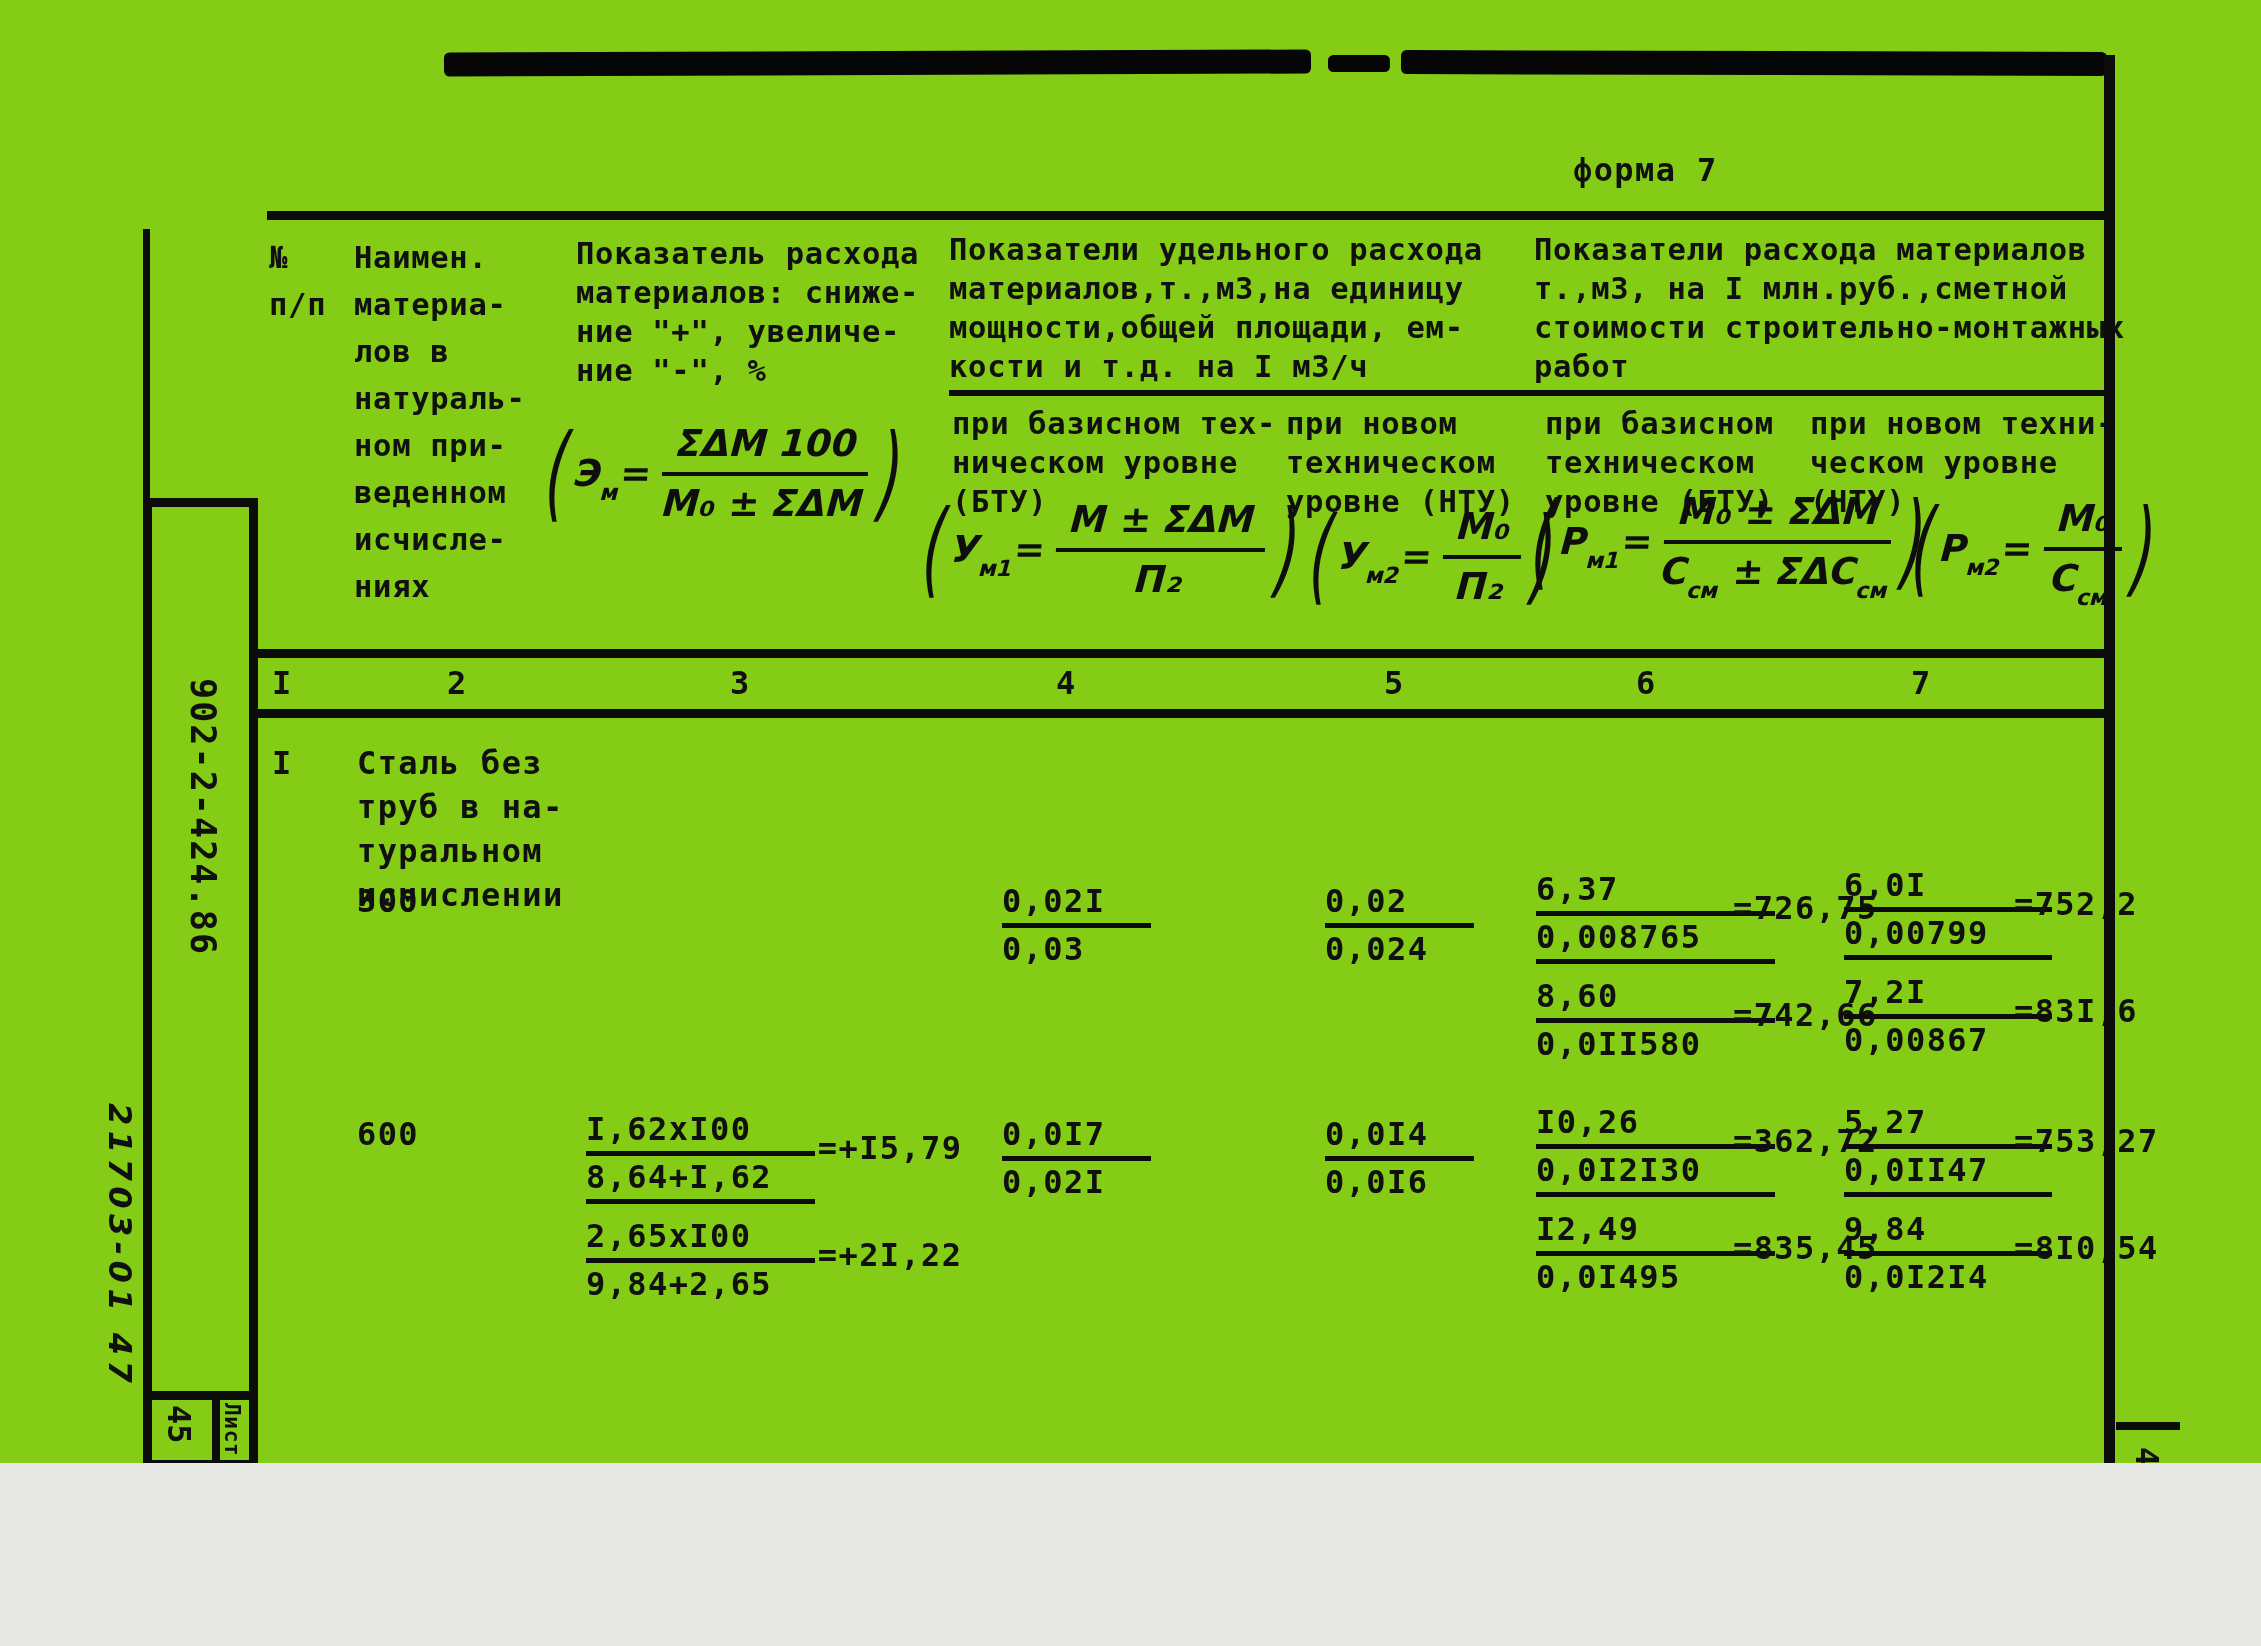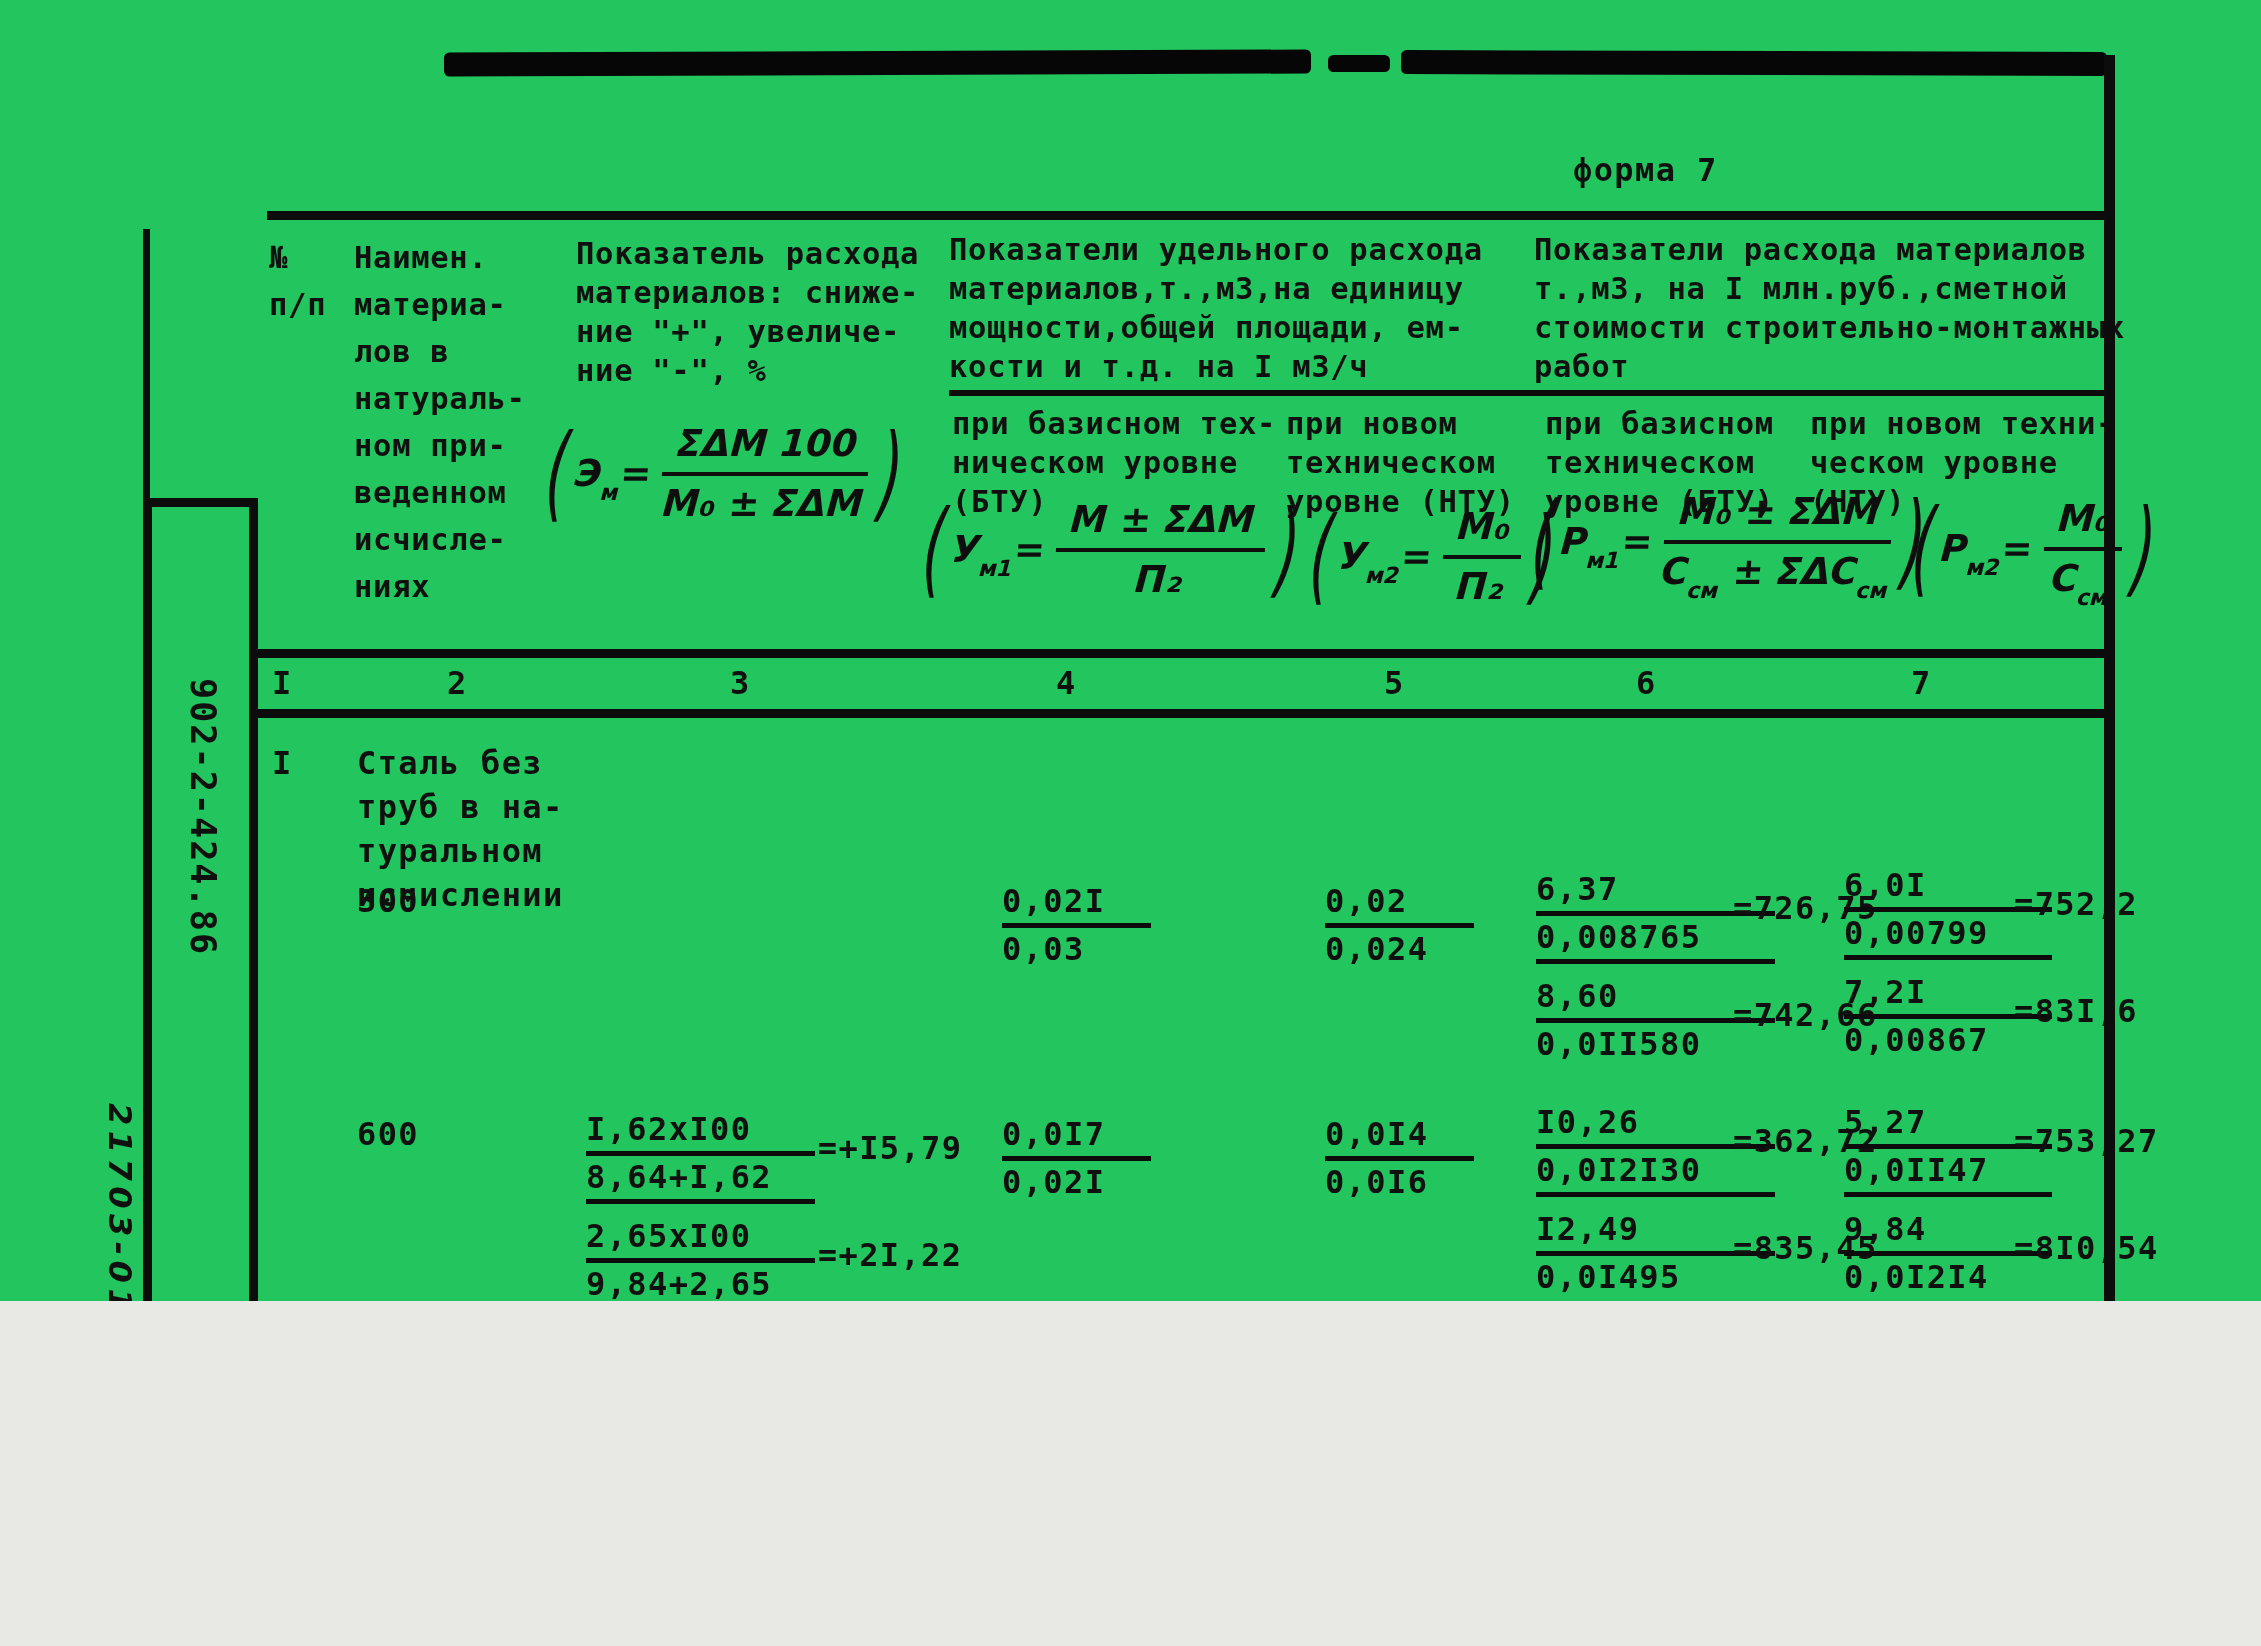--- a/index.html
+++ b/index.html
@@ -1,16 +1,16 @@
 <!DOCTYPE html>
 <html style="font-size:11px"><head>
 <meta charset="utf-8">
 <style>
   html,body{margin:0;padding:0;background:#e8e8e4;}
-  .page{position:relative;width:2261px;height:1301px;background:#22c55e;overflow:hidden;color:#101010;}
+  .page{position:relative;width:2261px;height:1463px;background:#84cc16;overflow:hidden;color:#101010;}
 
   
   .tw{font-family:"DejaVu Sans Mono","Liberation Mono",monospace;font-weight:700;color:#101010;}
   .abs{position:absolute;}
   .pre{white-space:pre-line;}
   .hdr{font-size:30.5px;line-height:39px;letter-spacing:0.7px;}
   .hdr2{font-size:30.5px;line-height:47px;letter-spacing:0.7px;}
   .formlabel{font-size:32px;letter-spacing:1.4px;}
   .colnum{font-size:32px;}
 

